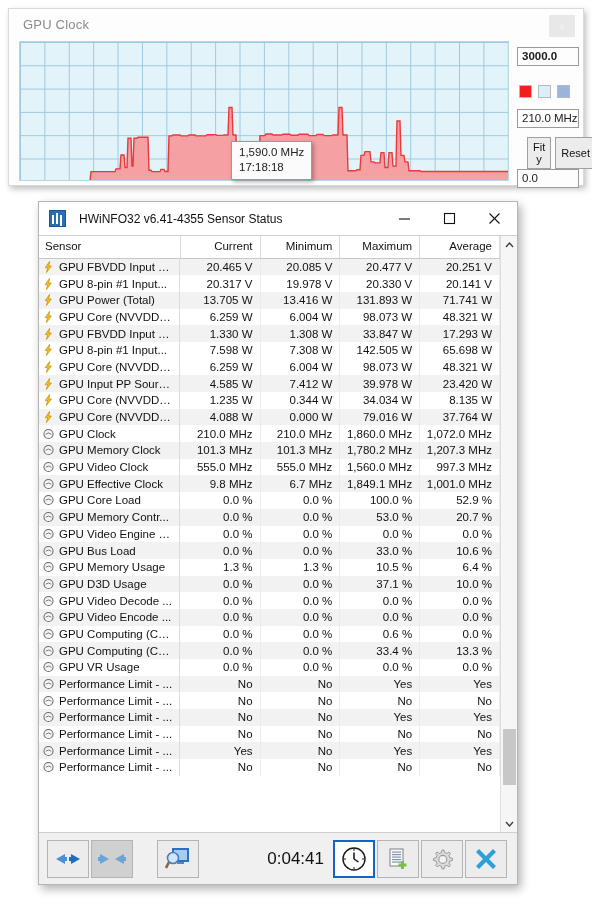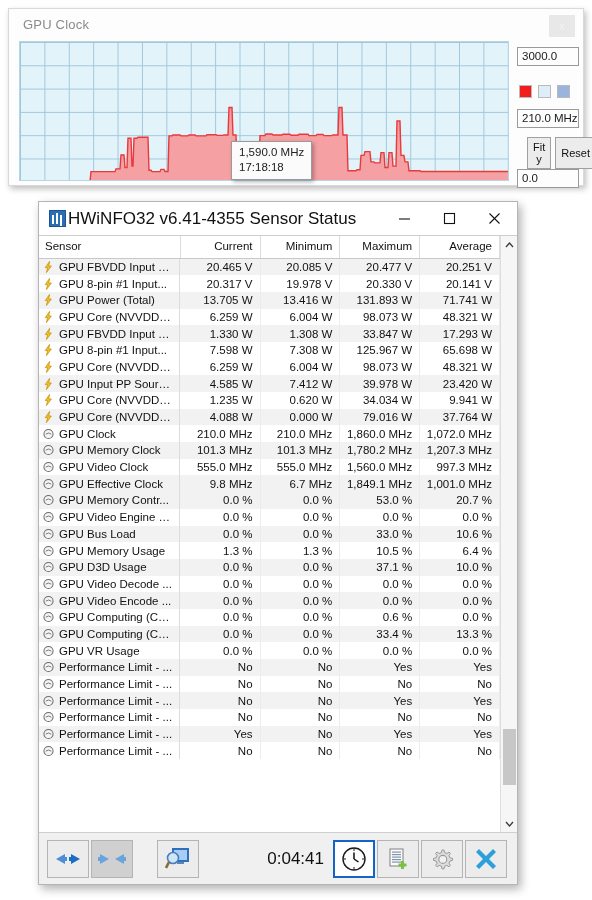--- a/index.html
+++ b/index.html
@@ -63,21 +63,21 @@
   }
 
   
   #graph-side { position: absolute; left: 506px; top: 32px; width: 66px; height: 140px; }
   .side-box {
     position: absolute; left: 2px; width: 62px; height: 19px;
     border: 1px solid #9a9a9a; background: #fdfdfd;
     font-size: 11.5px; color: #1a1a1a;
     padding-left: 4px; line-height: 17px;
   }
-  #side-max  { top: 6px; }
+  #side-max  { top: 6px; font-weight: bold; }
   #side-cur  { top: 68px; }
   #side-min  { top: 128px; }
   #swatches { position: absolute; left: 4px; top: 44px; display: flex; gap: 6px; }
   .swatch { width: 13px; height: 13px; border: 1px solid #b9b9b9; }
   #btn-row { position: absolute; left: 12px; top: 96px; display: flex; gap: 4px; }
   .gbtn {
     border: 1px solid #a0a0a0; background: #ececec;
     font-size: 11px; color: #111; padding: 3px 5px; cursor: pointer;
   }
 
@@ -106,21 +106,21 @@
     content: ""; position: absolute; left: 2px; top: 4px;
     width: 2px; height: 9px; background: #fff;
     box-shadow: 4px -2px 0 #fff, 8px 1px 0 #fff, 4px 0 0 0 transparent;
   }
   #hw-icon::after {
     content: ""; position: absolute; left: 6px; top: 2px;
     width: 2px; height: 11px; background: #fff;
     box-shadow: 4px 2px 0 #fff;
   }
   #hw-title {
-    margin-left: 2px; font-size: 17px; color: #111;
+    margin-left: 13px; font-size: 12px; color: #111;
     white-space: nowrap;
   }
   .wbtn {
     width: 45px; height: 33px;
     display: flex; align-items: center; justify-content: center;
     cursor: pointer; flex: 0 0 auto;
   }
   .wbtn svg { display: block; }
   #wbtn-group { margin-left: auto; display: flex; }
 
@@ -358,21 +358,21 @@
               </tr>
               <tr class="row">
                 <td class="c-sensor">
                   <svg class="ico" viewBox="0 0 11 12">
                     <path d="M6.6 0.4 L2.2 6.6 L4.6 6.6 L3.4 11.6 L8.4 5.0 L5.8 5.0 Z" fill="#f5c316" stroke="#c08a10" stroke-width="0.7"></path>
                   </svg>
                   <span class="nm">GPU 8-pin #1 Input...</span>
                 </td>
                 <td>7.598 W</td>
                 <td>7.308 W</td>
-                <td>125.967 W</td>
+                <td>142.505 W</td>
                 <td>65.698 W</td>
               </tr>
               <tr class="row">
                 <td class="c-sensor">
                   <svg class="ico" viewBox="0 0 11 12">
                     <path d="M6.6 0.4 L2.2 6.6 L4.6 6.6 L3.4 11.6 L8.4 5.0 L5.8 5.0 Z" fill="#f5c316" stroke="#c08a10" stroke-width="0.7"></path>
                   </svg>
                   <span class="nm">GPU Core (NVVDD2...</span>
                 </td>
                 <td>6.259 W</td>
@@ -393,23 +393,23 @@
                 <td>23.420 W</td>
               </tr>
               <tr class="row">
                 <td class="c-sensor">
                   <svg class="ico" viewBox="0 0 11 12">
                     <path d="M6.6 0.4 L2.2 6.6 L4.6 6.6 L3.4 11.6 L8.4 5.0 L5.8 5.0 Z" fill="#f5c316" stroke="#c08a10" stroke-width="0.7"></path>
                   </svg>
                   <span class="nm">GPU Core (NVVDD) ...</span>
                 </td>
                 <td>1.235 W</td>
-                <td>0.620 W</td>
+                <td>0.344 W</td>
                 <td>34.034 W</td>
-                <td>9.941 W</td>
+                <td>8.135 W</td>
               </tr>
               <tr class="alt">
                 <td class="c-sensor">
                   <svg class="ico" viewBox="0 0 11 12">
                     <path d="M6.6 0.4 L2.2 6.6 L4.6 6.6 L3.4 11.6 L8.4 5.0 L5.8 5.0 Z" fill="#f5c316" stroke="#c08a10" stroke-width="0.7"></path>
                   </svg>
                   <span class="nm">GPU Core (NVVDD) ...</span>
                 </td>
                 <td>4.088 W</td>
                 <td>0.000 W</td>
@@ -460,20 +460,33 @@
                   <svg class="ico" viewBox="0 0 12 12">
                     <circle cx="6" cy="6" r="5" fill="#f4f4f4" stroke="#6e6e6e" stroke-width="1.1"></circle>
                     <path d="M3 6.2 Q6 3.6 9 6.2" fill="none" stroke="#6e6e6e" stroke-width="1"></path>
                   </svg>
                   <span class="nm">GPU Effective Clock</span>
                 </td>
                 <td>9.8 MHz</td>
                 <td>6.7 MHz</td>
                 <td>1,849.1 MHz</td>
                 <td>1,001.0 MHz</td>
+              </tr>
+              <tr class="row">
+                <td class="c-sensor">
+                  <svg class="ico" viewBox="0 0 12 12">
+                    <circle cx="6" cy="6" r="5" fill="#f4f4f4" stroke="#6e6e6e" stroke-width="1.1"></circle>
+                    <path d="M3 6.2 Q6 3.6 9 6.2" fill="none" stroke="#6e6e6e" stroke-width="1"></path>
+                  </svg>
+                  <span class="nm">GPU Core Load</span>
+                </td>
+                <td>0.0 %</td>
+                <td>0.0 %</td>
+                <td>100.0 %</td>
+                <td>52.9 %</td>
               </tr>
               <tr class="alt">
                 <td class="c-sensor">
                   <svg class="ico" viewBox="0 0 12 12">
                     <circle cx="6" cy="6" r="5" fill="#f4f4f4" stroke="#6e6e6e" stroke-width="1.1"></circle>
                     <path d="M3 6.2 Q6 3.6 9 6.2" fill="none" stroke="#6e6e6e" stroke-width="1"></path>
                   </svg>
                   <span class="nm">GPU Memory Contr...</span>
                 </td>
                 <td>0.0 %</td>

